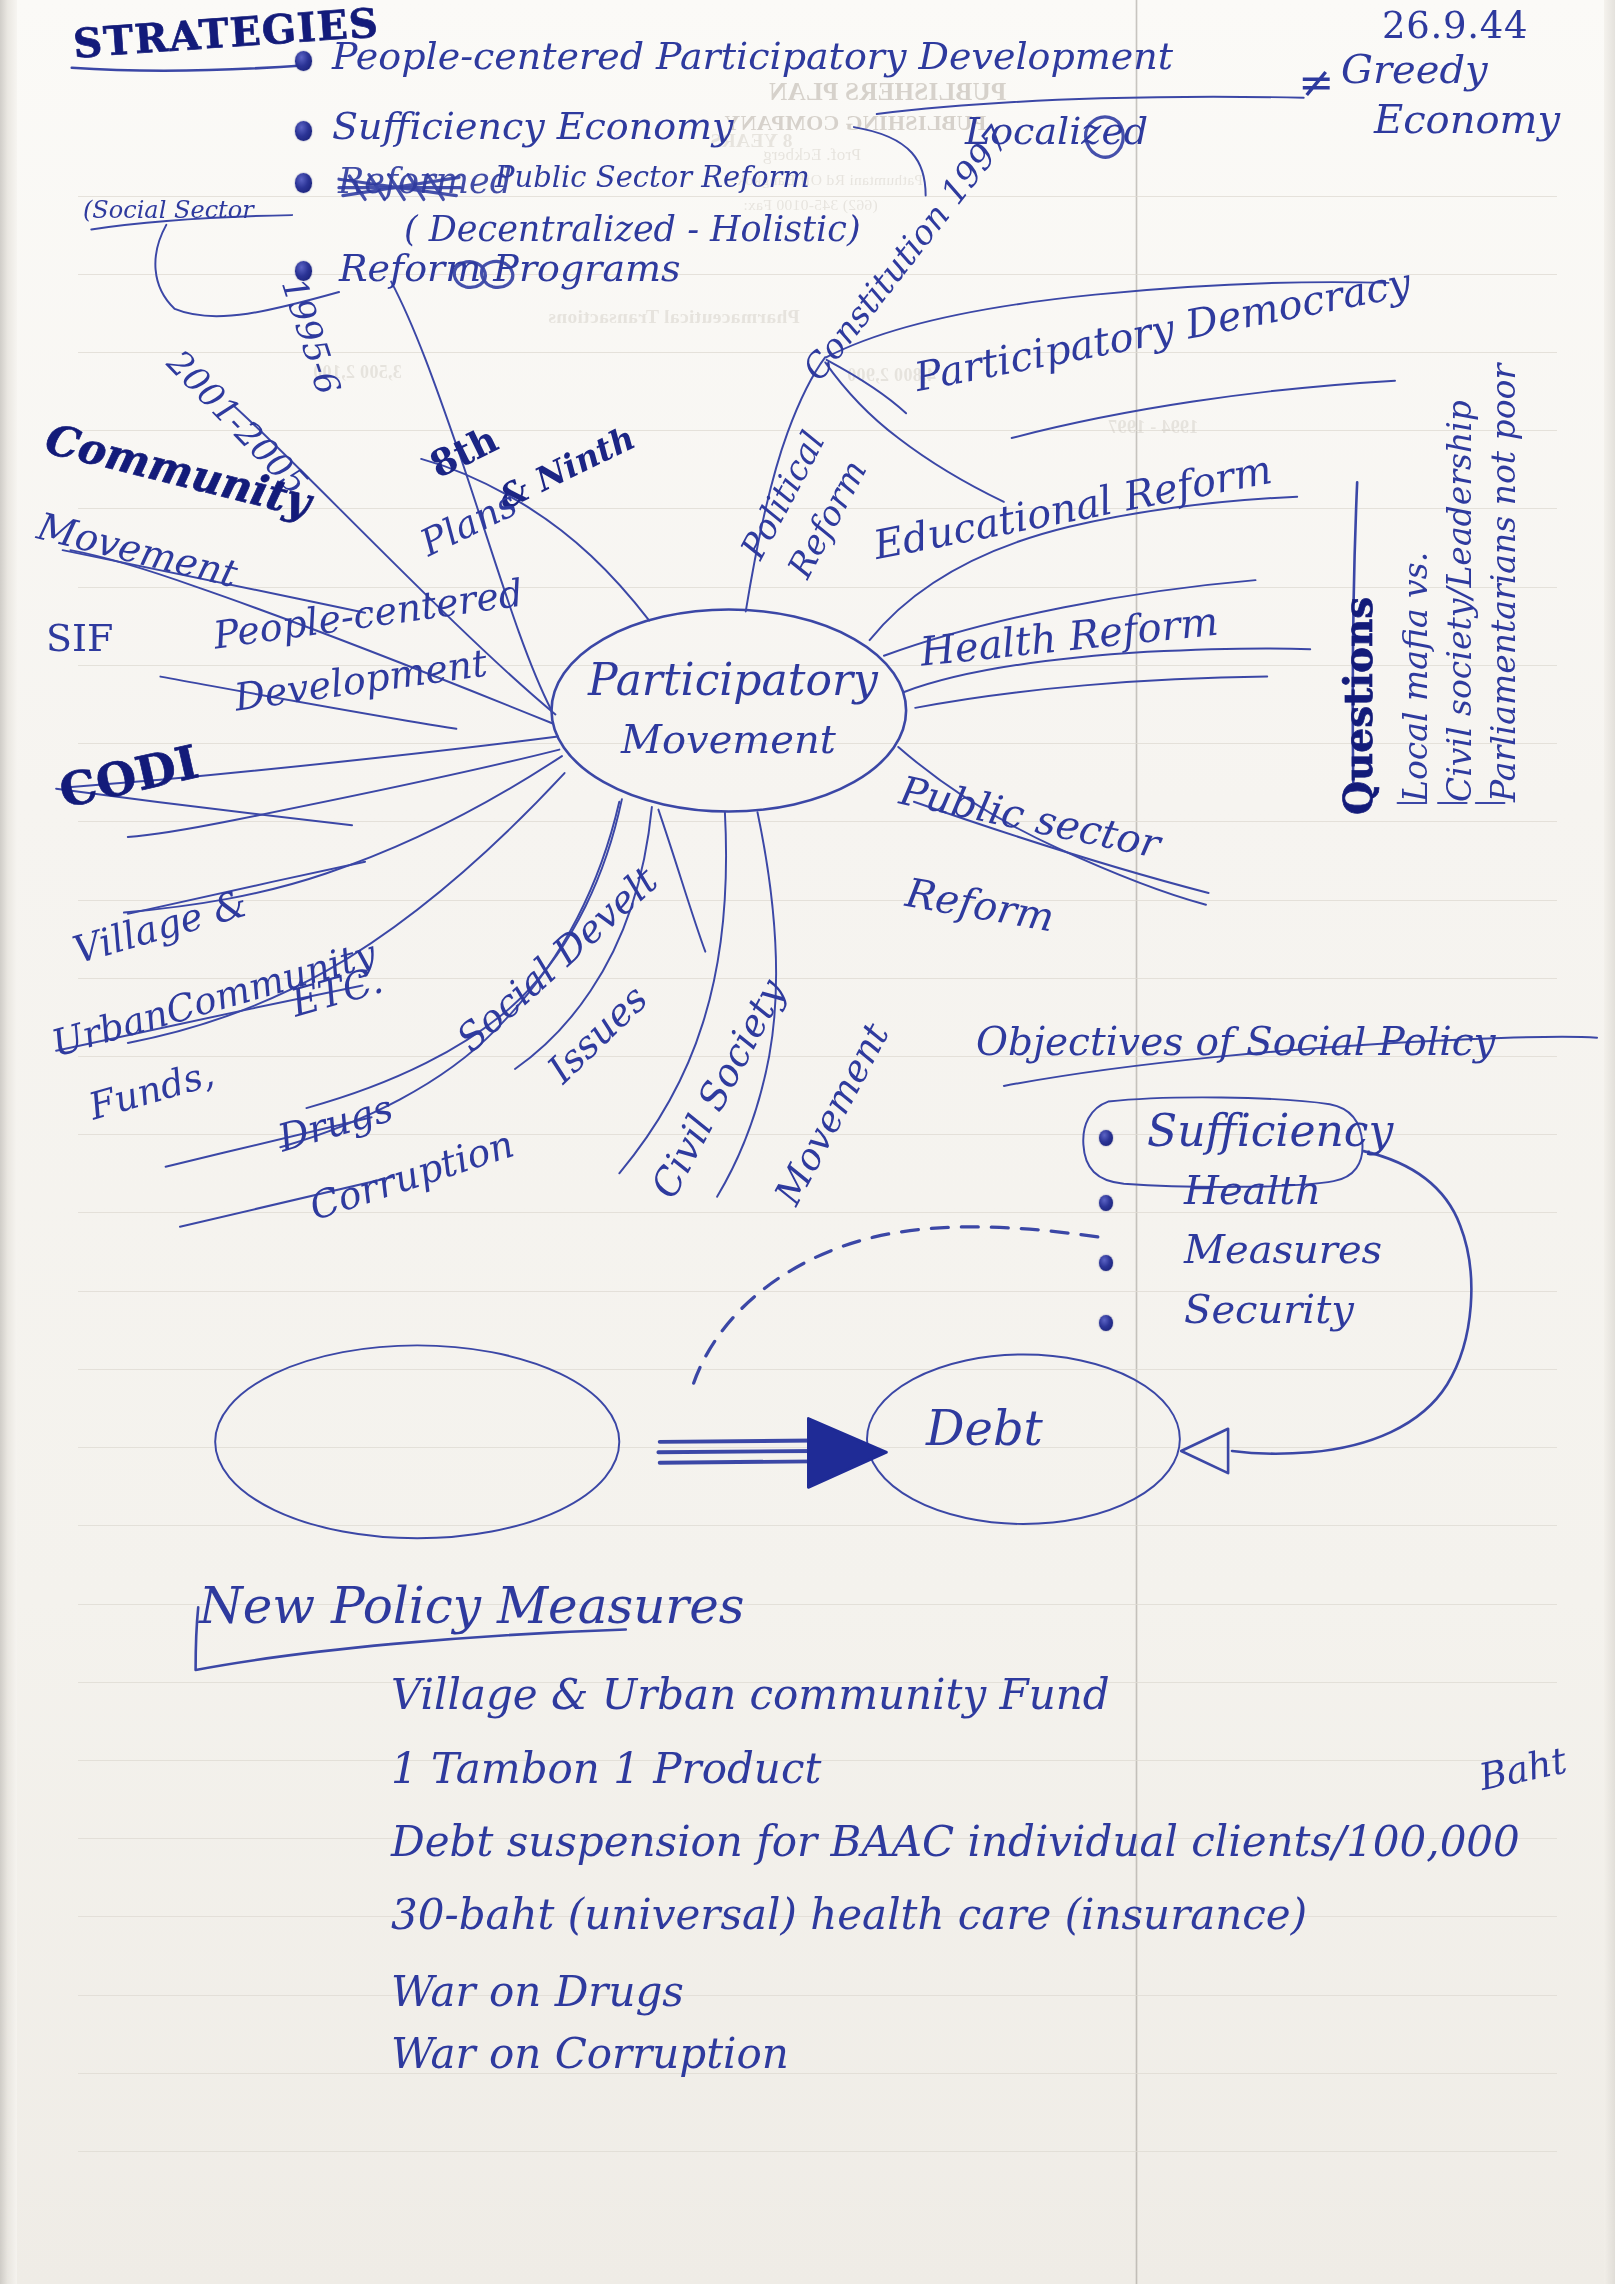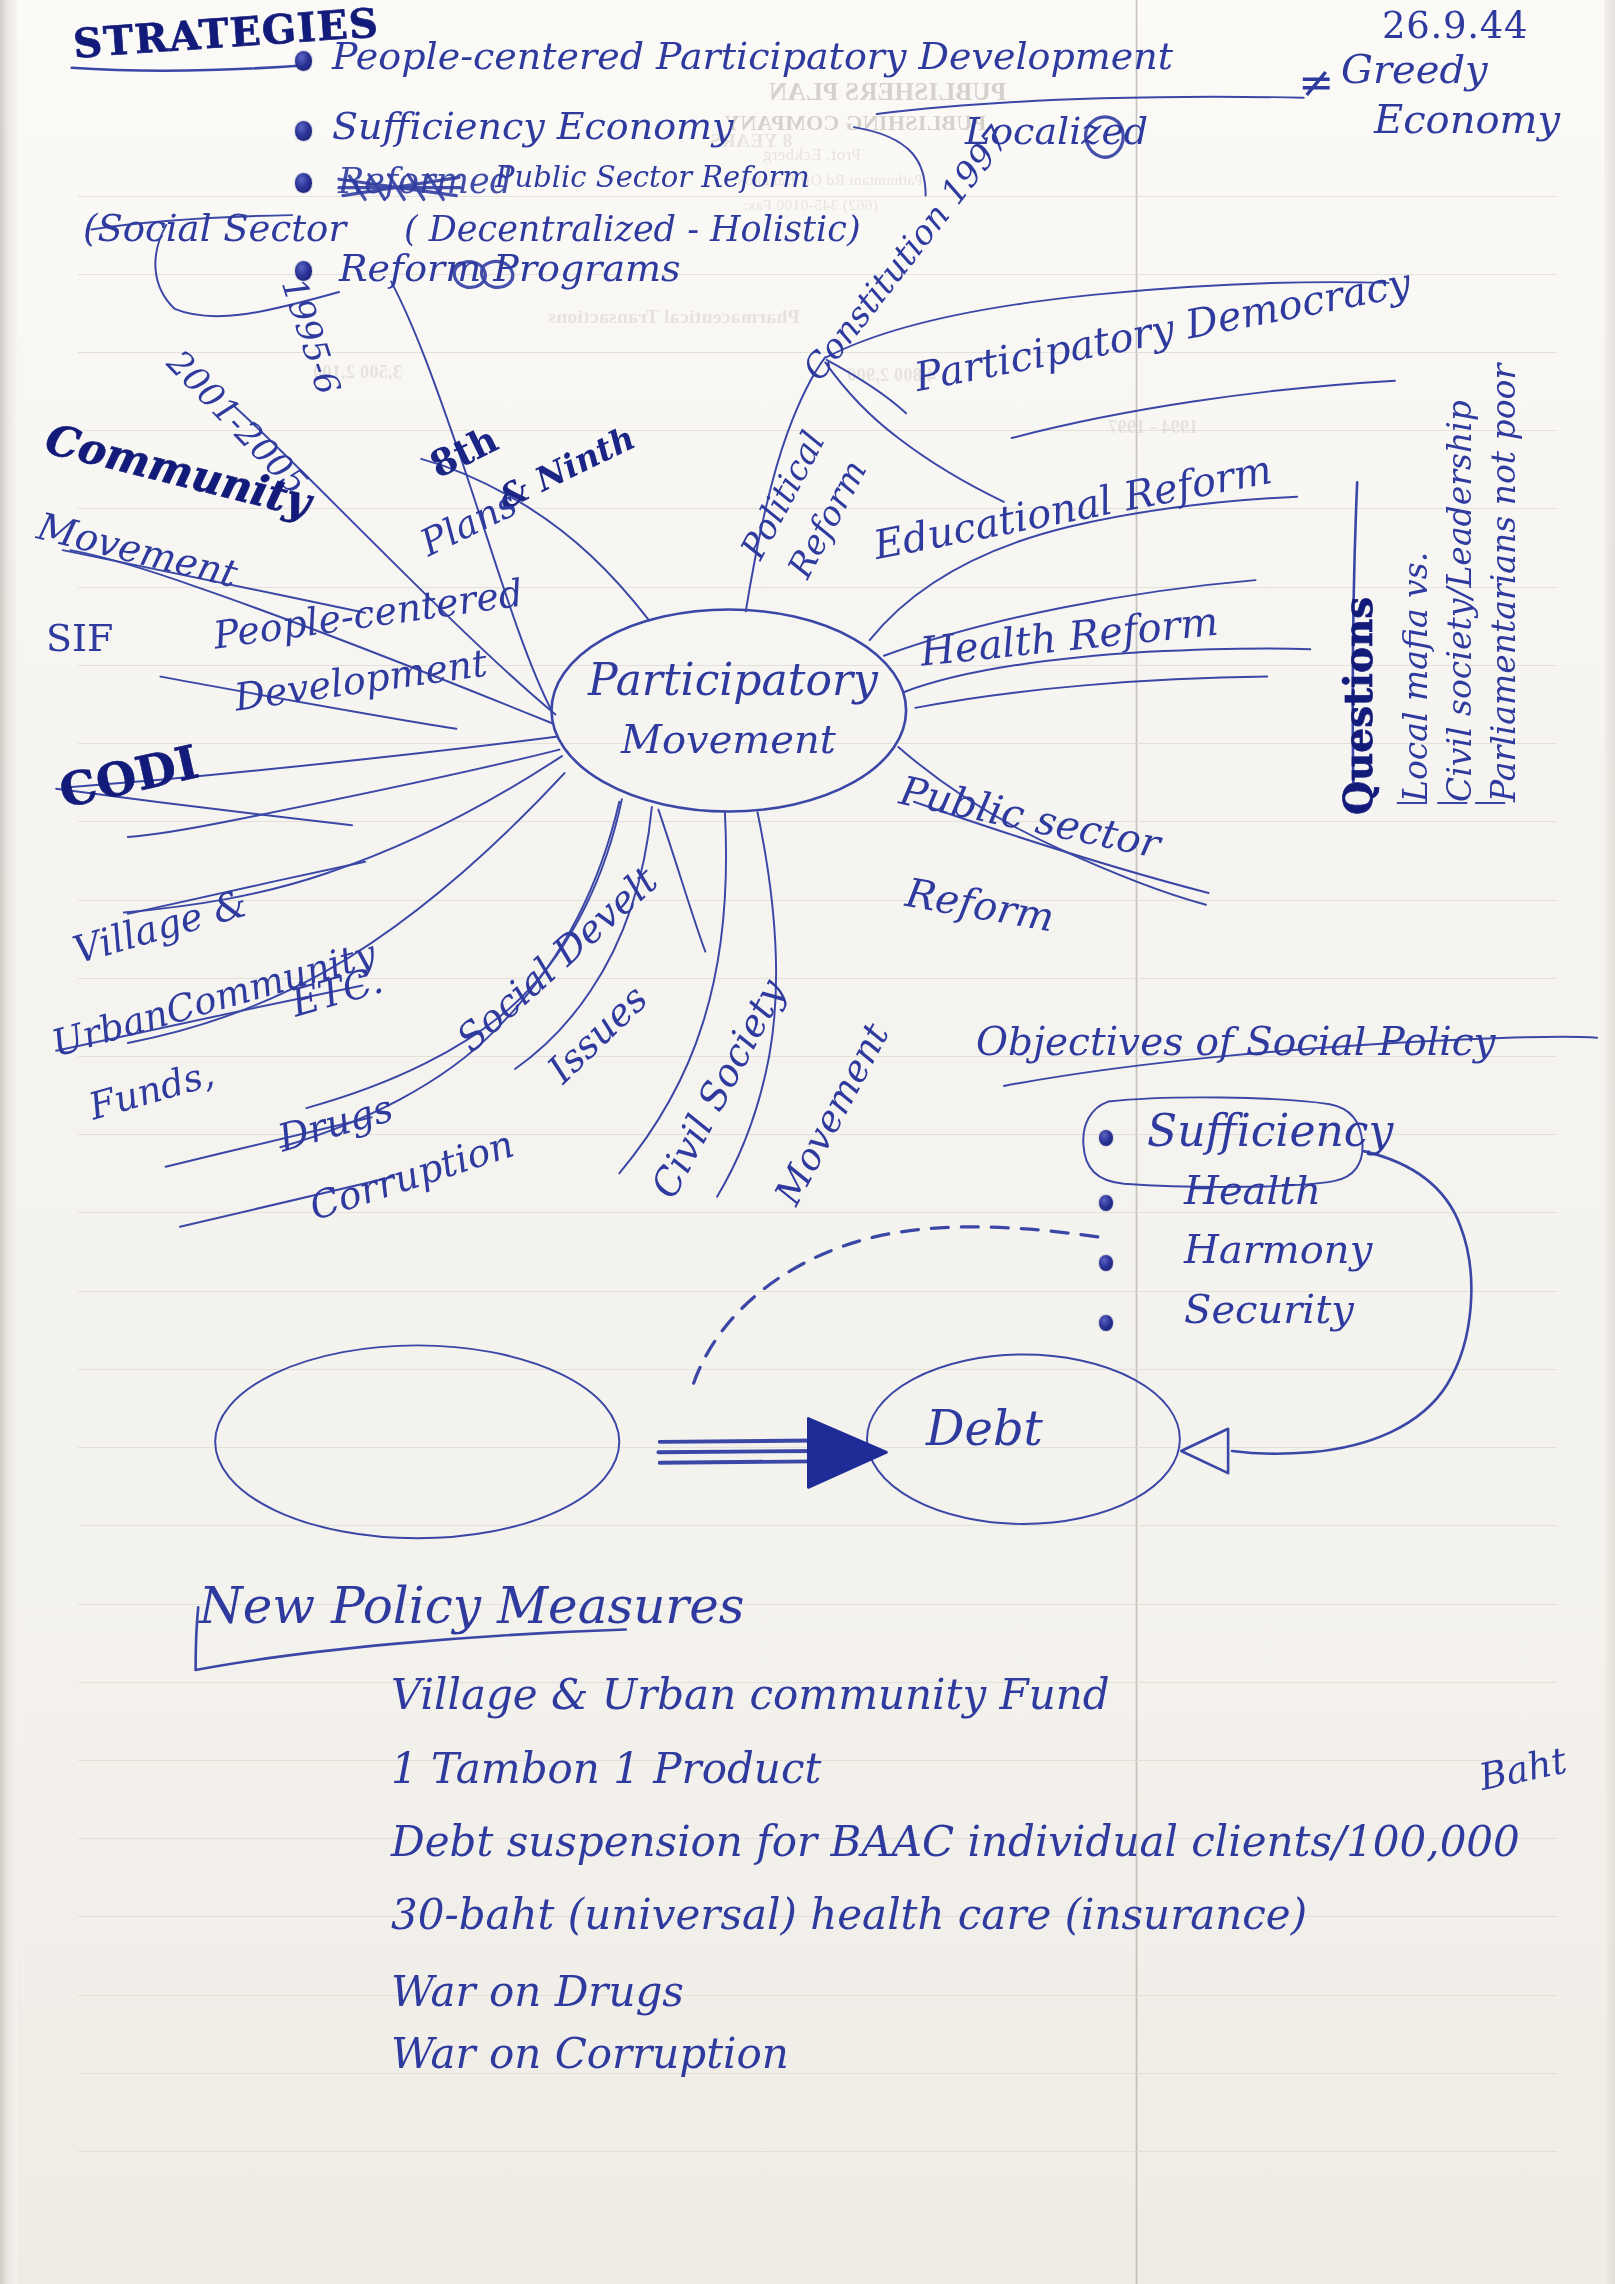--- a/index.html
+++ b/index.html
@@ -249,21 +249,21 @@
   <div class="blob" style="left:295px;top:121px"></div>
   <div class="hw" style="left:332px;top:107px;font-size:38px">Sufficiency Economy</div>
 
   <div class="blob" style="left:295px;top:173px"></div>
   <div class="hw" style="left:338px;top:163px;font-size:35px;opacity:.9">Reformed</div>
   <div class="hw" style="left:495px;top:162px;font-size:29px">Public Sector Reform</div>
 
   <div class="blob" style="left:295px;top:261px"></div>
   <div class="hw" style="left:339px;top:249px;font-size:38px">Reform Programs</div>
 
-  <div class="hw" style="left:83px;top:210px;font-size:37px">(Social Sector</div>
+  <div class="hw" style="left:83px;top:198px;font-size:24px">(Social Sector</div>
   <div class="hw" style="left:404px;top:211px;font-size:35px">( Decentralized - Holistic)</div>
   <div class="hw" style="left:965px;top:112px;font-size:38px">Localized</div>
 
   <div class="hw" style="left:1298px;top:60px;font-size:43px;font-style:normal">≠</div>
   <div class="hw" style="left:1341px;top:48px;font-size:40px">Greedy</div>
   <div class="hw" style="left:1374px;top:98px;font-size:40px">Economy</div>
 
   <div class="hw" style="left:797px;top:365px;font-size:34px;transform:rotate(-52deg);transform-origin:left top">Constitution 1997</div>
 
   <div class="hw" style="left:735px;top:548px;font-size:34px;transform:rotate(-62deg);transform-origin:left top">Political</div>
@@ -317,21 +317,21 @@
 
   <div class="hw" style="left:976px;top:1022px;font-size:39px">Objectives of Social Policy</div>
 
   <div class="blob sm" style="left:1099px;top:1130px"></div>
   <div class="hw" style="left:1147px;top:1108px;font-size:44px">Sufficiency</div>
 
   <div class="blob sm" style="left:1099px;top:1195px"></div>
   <div class="hw" style="left:1184px;top:1169px;font-size:40px">Health</div>
 
   <div class="blob sm" style="left:1099px;top:1255px"></div>
-  <div class="hw" style="left:1184px;top:1228px;font-size:40px">Harmony</div>
+  <div class="hw" style="left:1184px;top:1228px;font-size:40px">Measures</div>
 
   <div class="blob sm" style="left:1099px;top:1315px"></div>
   <div class="hw" style="left:1184px;top:1288px;font-size:40px">Security</div>
 
   <div class="hw" style="left:926px;top:1403px;font-size:48px">Debt</div>
 
   <div class="hw" style="left:199px;top:1580px;font-size:50px">New Policy Measures</div>
 
   <div class="hw" style="left:391px;top:1673px;font-size:42px">Village &amp; Urban community Fund</div>
   <div class="hw" style="left:391px;top:1747px;font-size:42px">1 Tambon 1 Product</div>

